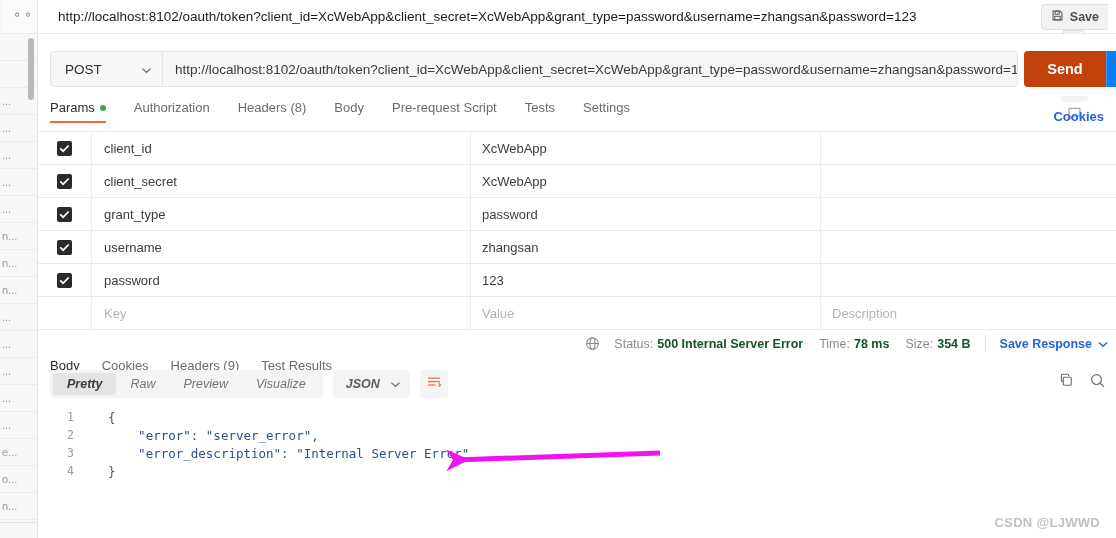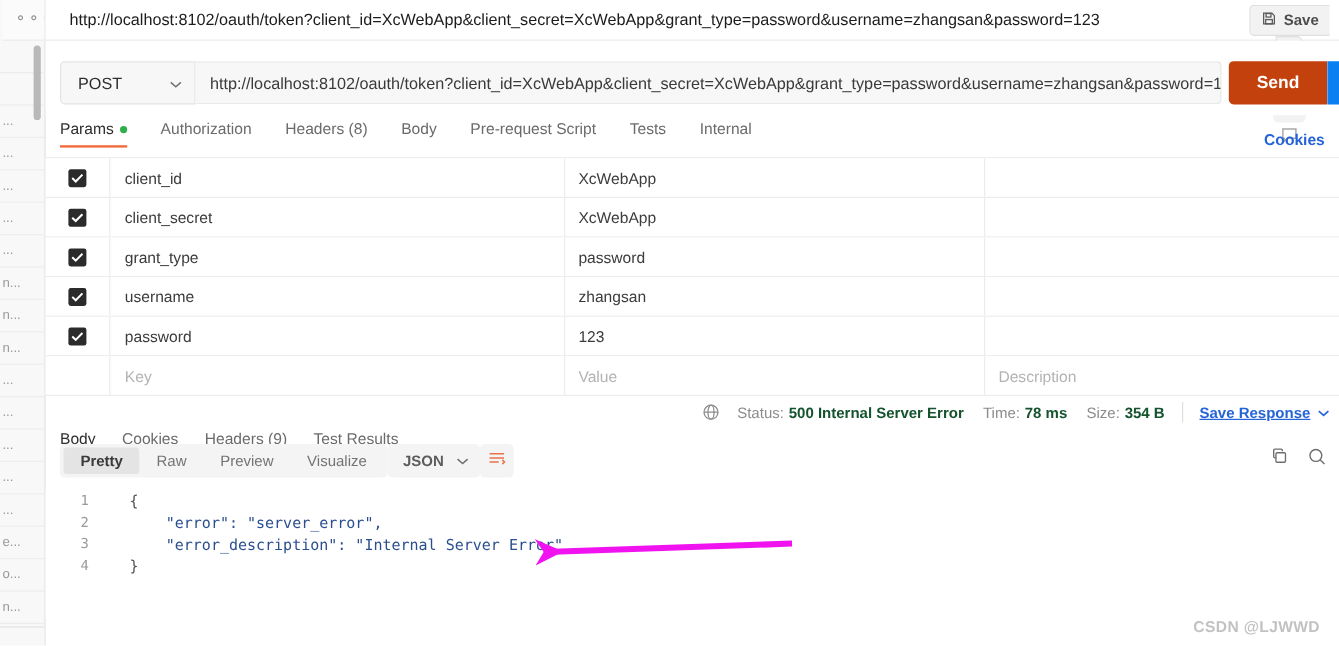--- a/index.html
+++ b/index.html
@@ -257,27 +257,27 @@
     display: flex; align-items: center; gap: 0px;
     font-size: 12.5px;
   }
   .globe-icon { margin-right: 14px; display: flex; align-items: center; }
   .st-label { color: #8c8c8c; margin-right: 4px; }
   .st-val { color: #14532d; font-weight: 700; }
   .st-gap { width: 16px; }
   .st-sep { width: 1px; height: 17px; background: #dedede; margin: 0 14px; }
   .save-response {
     color: #2564d8; font-weight: 700; cursor: pointer;
-    display: flex; align-items: center; gap: 6px; text-decoration: underline;
+    display: flex; align-items: center; gap: 6px;
   }
 
   
   .view-toolbar {
     position: absolute; left: 50px; top: 370px;
-    display: flex; align-items: center; 
+    display: flex; align-items: center; gap: 10px; font-style: italic;
   }
   .seg {
     display: flex; align-items: center;
     background: #f4f4f4; border-radius: 4px;
     height: 28px; padding: 3px;
   }
   .seg-item {
     height: 22px; padding: 0 14px;
     display: flex; align-items: center;
     font-size: 12.5px; color: #747474;
@@ -434,21 +434,21 @@
   <div class="req-tabs">
     <div class="rtab active">
       <span>Params</span>
       <span class="dot-green"></span>
     </div>
     <div class="rtab">Authorization</div>
     <div class="rtab">Headers (8)</div>
     <div class="rtab">Body</div>
     <div class="rtab">Pre-request Script</div>
     <div class="rtab">Tests</div>
-    <div class="rtab">Internal</div>
+    <div class="rtab">Settings</div>
     <div class="cookies-link">Cookies</div>
   </div>
 
   <div class="params-table">
 
     <div class="prow">
       <div class="pcell-check">
         <div class="cbx">
           <svg width="11" height="9" viewBox="0 0 11 9" fill="none" stroke="#ffffff" stroke-width="1.7">
               <path d="M1.2 4.4 L4.1 7.2 L9.7 1.5"></path>

